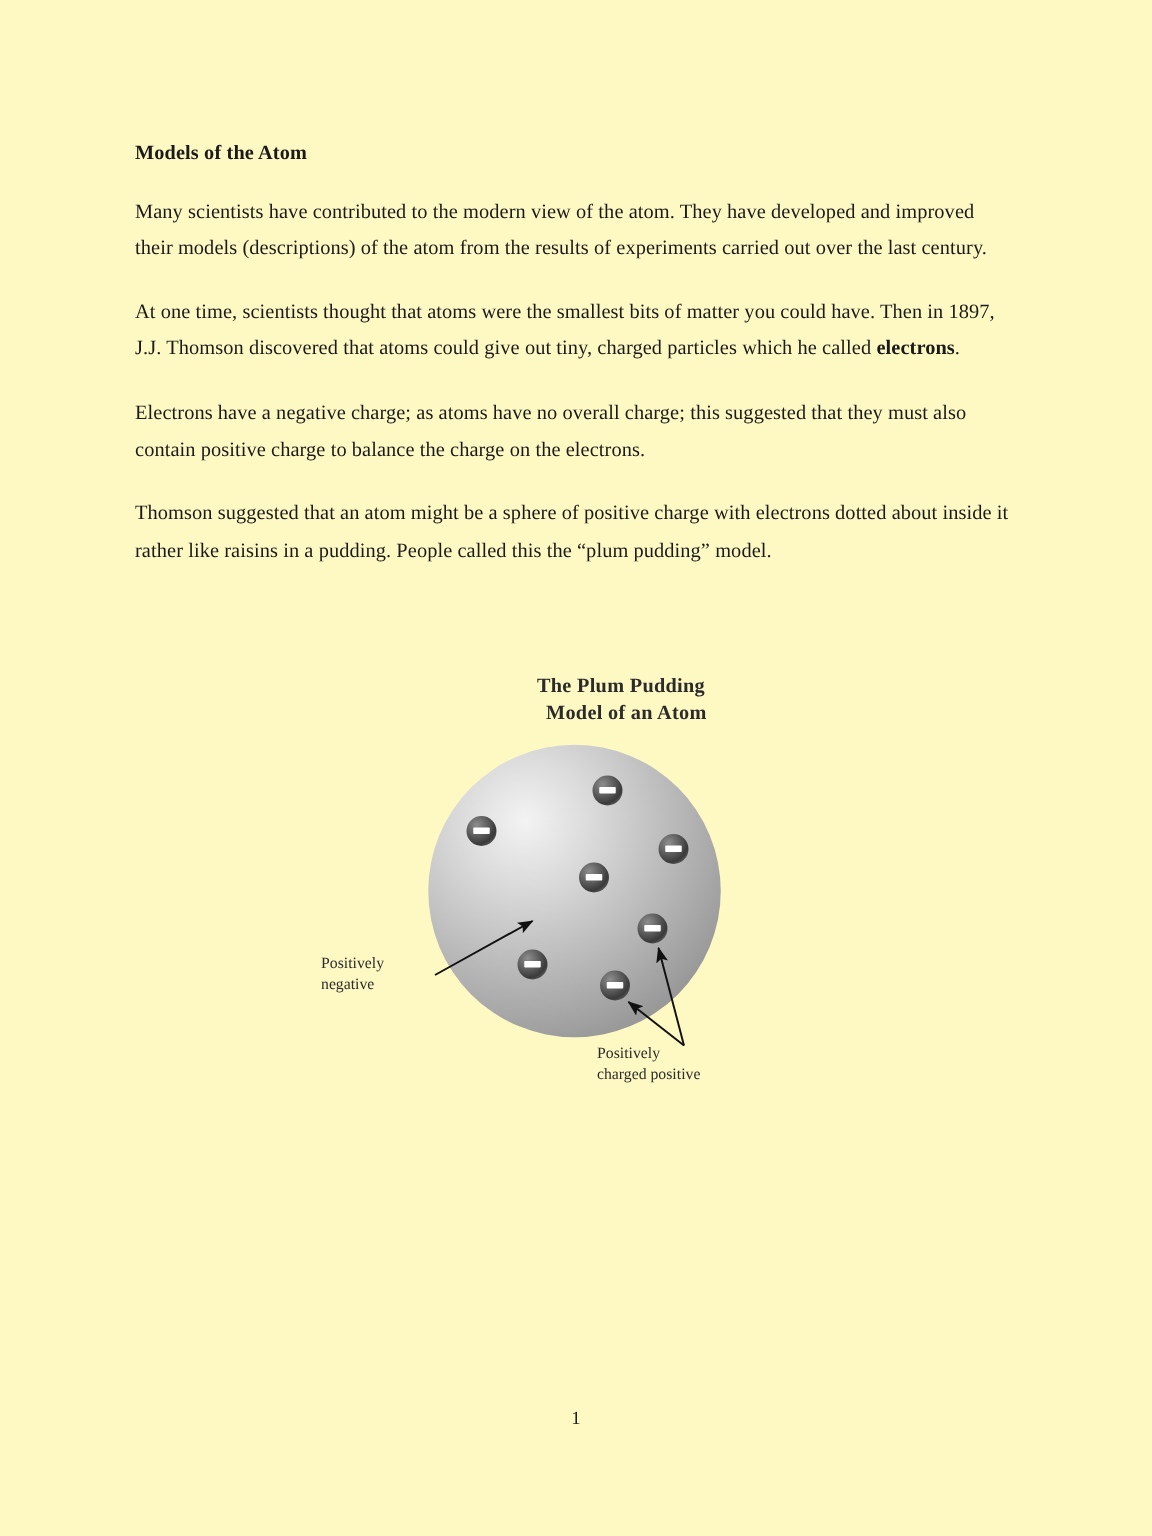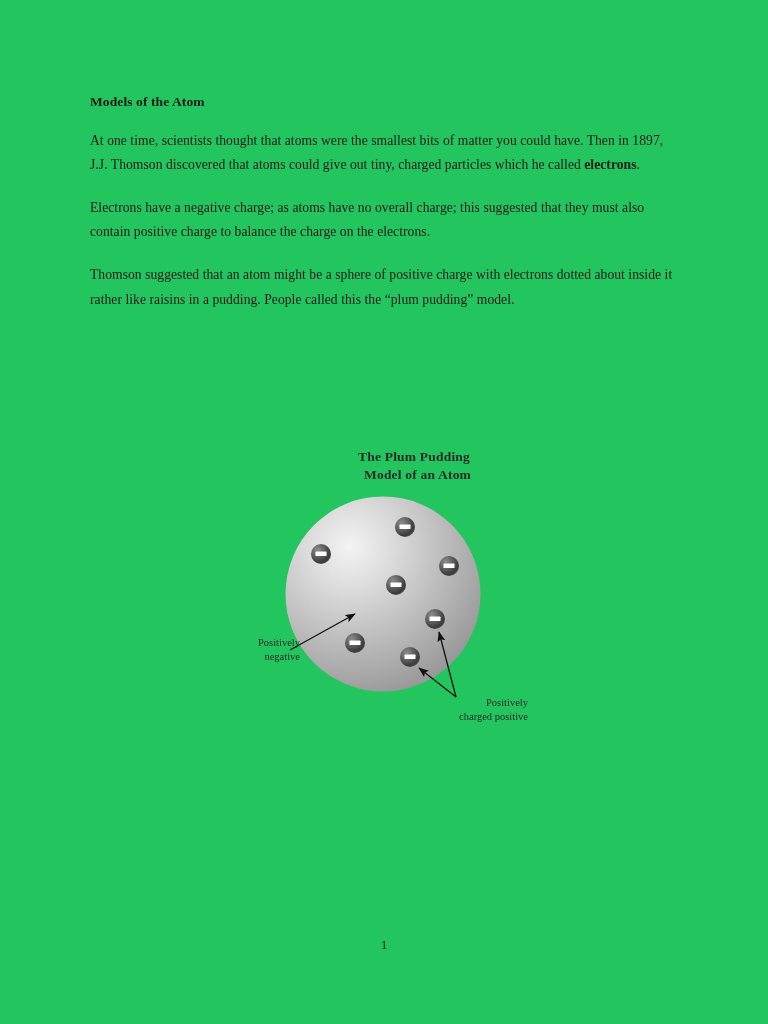--- a/index.html
+++ b/index.html
@@ -12,21 +12,21 @@
     height: 1024px;
     position: relative;
     font-family: "Liberation Serif", "DejaVu Serif", serif;
     color: #1a1a1a;
     overflow: hidden;
   }
 
   .page {
     position: absolute;
     inset: 0;
-    background: #22c55e;
+    background: #fef9c3;
   }
 
   .content {
     position: absolute;
     left: 90px;
     top: 92px;
     width: 588px;
   }
 
   h1.doc-heading, h2.doc-heading {
@@ -84,21 +84,21 @@
     top: 0;
     width: 360px;
     height: 300px;
   }
 
   .fig-label {
     position: absolute;
     font-size: 10.5px;
     line-height: 13.5px;
     color: #2b2b2b;
-    text-align: right;
+    text-align: left;
   }
   .fig-label span { display: block; }
 
   .label-positive {
     left: 14px;
     top: 196px;
     width: 86px;
   }
 
   .label-negative {
@@ -119,20 +119,21 @@
 </style>
 </head>
 <body>
 
 <div class="page">
 
   <div class="content">
 
     <h1 class="doc-heading">Models of the Atom</h1>
 
+    <p class="doc-para">Many scientists have contributed to the modern view of the atom. They have developed and improved their models (descriptions) of the atom from the results of experiments carried out over the last century.</p>
 
 
     <p class="doc-para"><span>At one time, scientists thought that atoms were the smallest bits of matter you could have. Then in 1897, J.J. Thomson discovered that atoms could give out tiny, charged particles which he called </span><b>electrons</b><span>.</span></p>
 
     <p class="doc-para">Electrons have a negative charge; as atoms have no overall charge; this suggested that they must also contain positive charge to balance the charge on the electrons.</p>
 
     <p class="doc-para">Thomson suggested that an atom might be a sphere of positive charge with electrons dotted about inside it rather like raisins in a pudding. People called this the “plum pudding” model.</p>
 
   </div>
 

